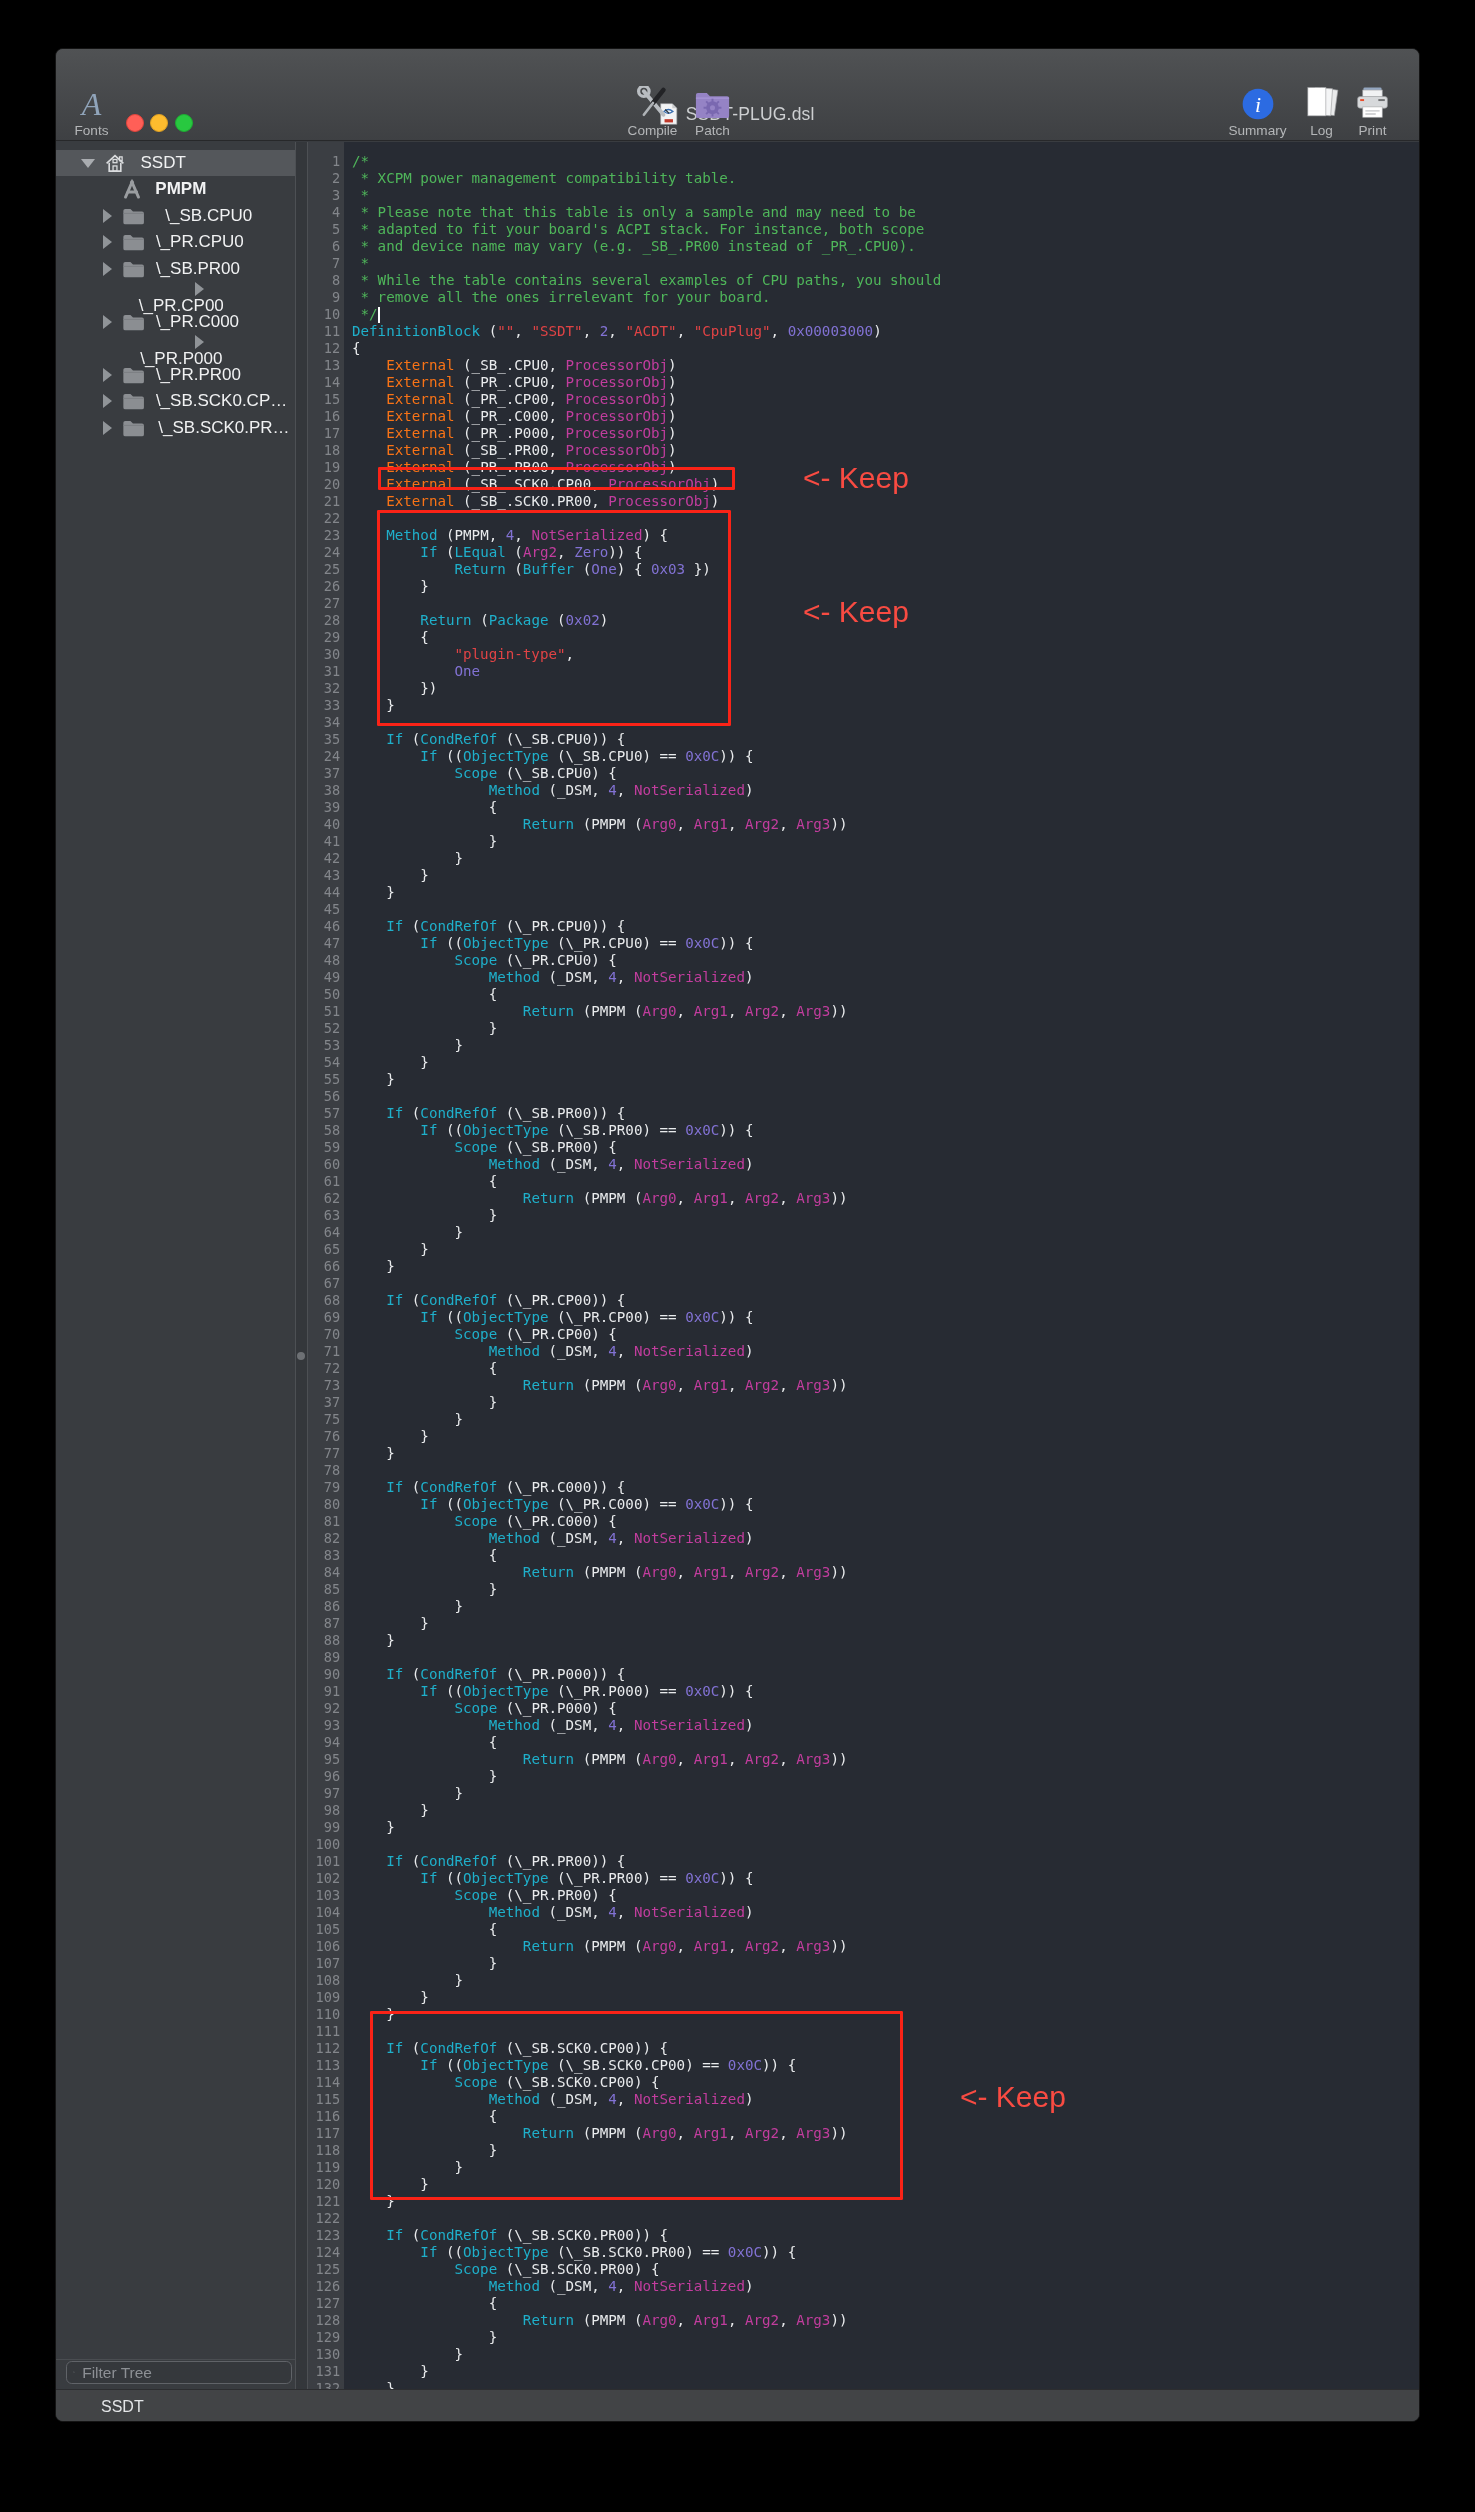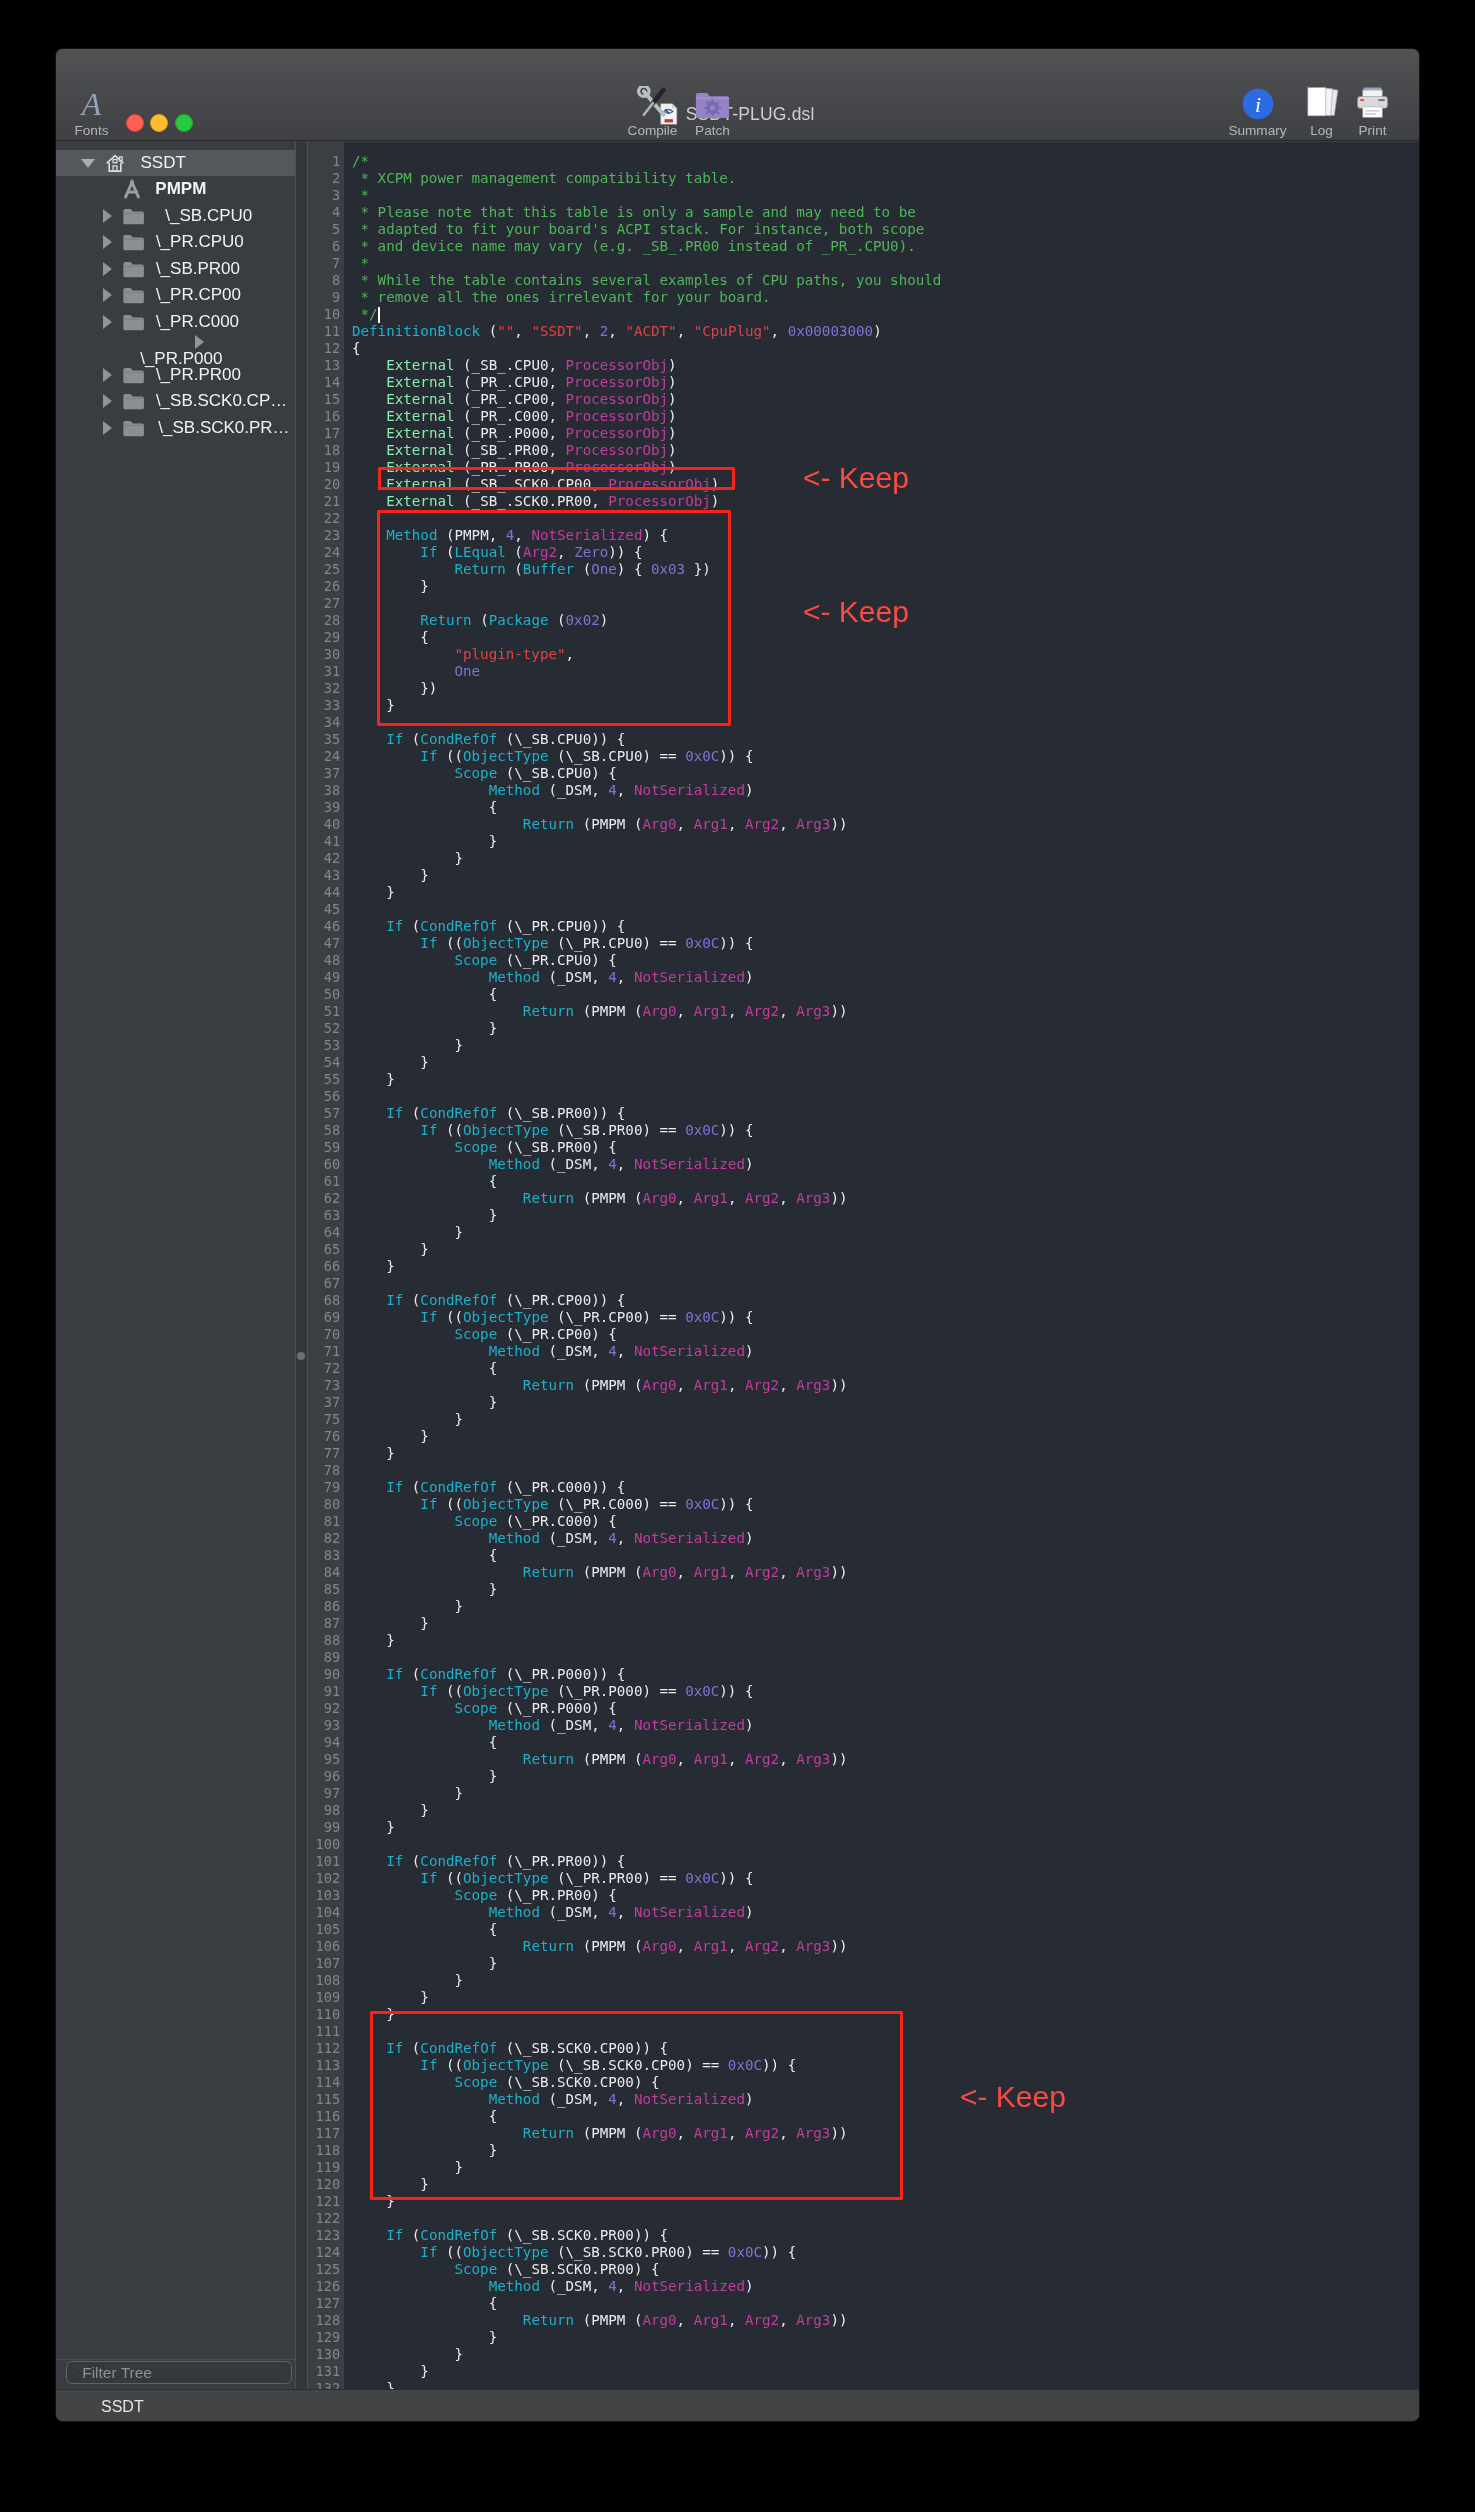--- a/index.html
+++ b/index.html
@@ -40,21 +40,21 @@
   .divider{position:absolute;left:239px;top:0;width:13px;height:2247px;background:#34373b;
     border-left:0.6px solid #4d5054;border-right:0.6px solid #4d5054;box-sizing:border-box;}
   .divdot{position:absolute;left:241px;top:1210px;width:8.4px;height:8.4px;border-radius:50%;background:#6d7074;}
   
   .codewrap{position:absolute;left:252px;top:0;width:1113px;height:2247px;background:#272b33;overflow:hidden;}
   .gutter{position:absolute;left:0;top:0;width:36px;height:2247px;background:#3b3e43;padding-top:11px;box-sizing:border-box;}
   .ln{height:17px;line-height:17px;text-align:right;padding-right:3.9px;color:#83868b;
     font-family:"DejaVu Sans Mono",monospace;font-size:13.6px;}
   .codelines{position:absolute;left:44px;top:11px;}
   .cl{height:17px;line-height:17px;white-space:pre;font-family:"DejaVu Sans Mono",monospace;font-size:14.2px;}
-  .t-w{color:#e9ebed;} .t-c{color:#4fb65a;} .t-k{color:#1fb0cb;} .t-o{color:#86efac;}
+  .t-w{color:#e9ebed;} .t-c{color:#4fb65a;} .t-k{color:#1fb0cb;} .t-o{color:#f97316;}
   .t-m{color:#c23d9e;} .t-n{color:#8272d4;} .t-s{color:#e04345;}
   .caret{display:inline-block;width:1.9px;height:15.5px;background:#ffffff;vertical-align:middle;margin-left:0.6px;}
   
   .rbox{position:absolute;border:3.2px solid #fa2317;border-radius:1.3px;box-sizing:border-box;pointer-events:none;}
   .rbox.b1{left:70px;top:325px;width:357px;height:23px;}
   .rbox.b2{left:69px;top:368px;width:354px;height:216px;}
   .rbox.b3{left:62px;top:1869px;width:533px;height:189px;}
   .keep{position:absolute;color:#f84b42;font-size:30px;line-height:34px;font-family:"Liberation Sans",sans-serif;pointer-events:none;}
   .k1{left:495px;top:319px;} .k2{left:495px;top:453px;} .k3{left:652px;top:1938px;}
   
@@ -206,21 +206,21 @@
         <span style="margin-left:11.6px;">\_PR.CPU0</span>
       </div>
       <div class="treerow" style="top:114px;">
         <span style="margin-left:47px;" class="disc right"></span>
         <svg width="22" height="18" viewBox="0 0 34 28" style="margin-left:10.3px;">
           <path d="M2 6 q0-3 3-3 h8 l4 4 h14 q3 0 3 3 v14 q0 3 -3 3 h-26 q-3 0 -3 -3 z" fill="#8b8e92"></path>
           <path d="M2 10 h32" stroke="#7b7e82" stroke-width="1.5"></path>
         </svg>
         <span style="margin-left:11.6px;">\_SB.PR00</span>
       </div>
-      <div class="treerow" style="top:140px;">
+      <div class="treerow" style="top:140px;flex-direction:column;">
         <span style="margin-left:47px;" class="disc right"></span>
         <svg width="22" height="18" viewBox="0 0 34 28" style="margin-left:10.3px;">
           <path d="M2 6 q0-3 3-3 h8 l4 4 h14 q3 0 3 3 v14 q0 3 -3 3 h-26 q-3 0 -3 -3 z" fill="#8b8e92"></path>
           <path d="M2 10 h32" stroke="#7b7e82" stroke-width="1.5"></path>
         </svg>
         <span style="margin-left:11.6px;">\_PR.CP00</span>
       </div>
       <div class="treerow" style="top:167px;">
         <span style="margin-left:47px;" class="disc right"></span>
         <svg width="22" height="18" viewBox="0 0 34 28" style="margin-left:10.3px;">

